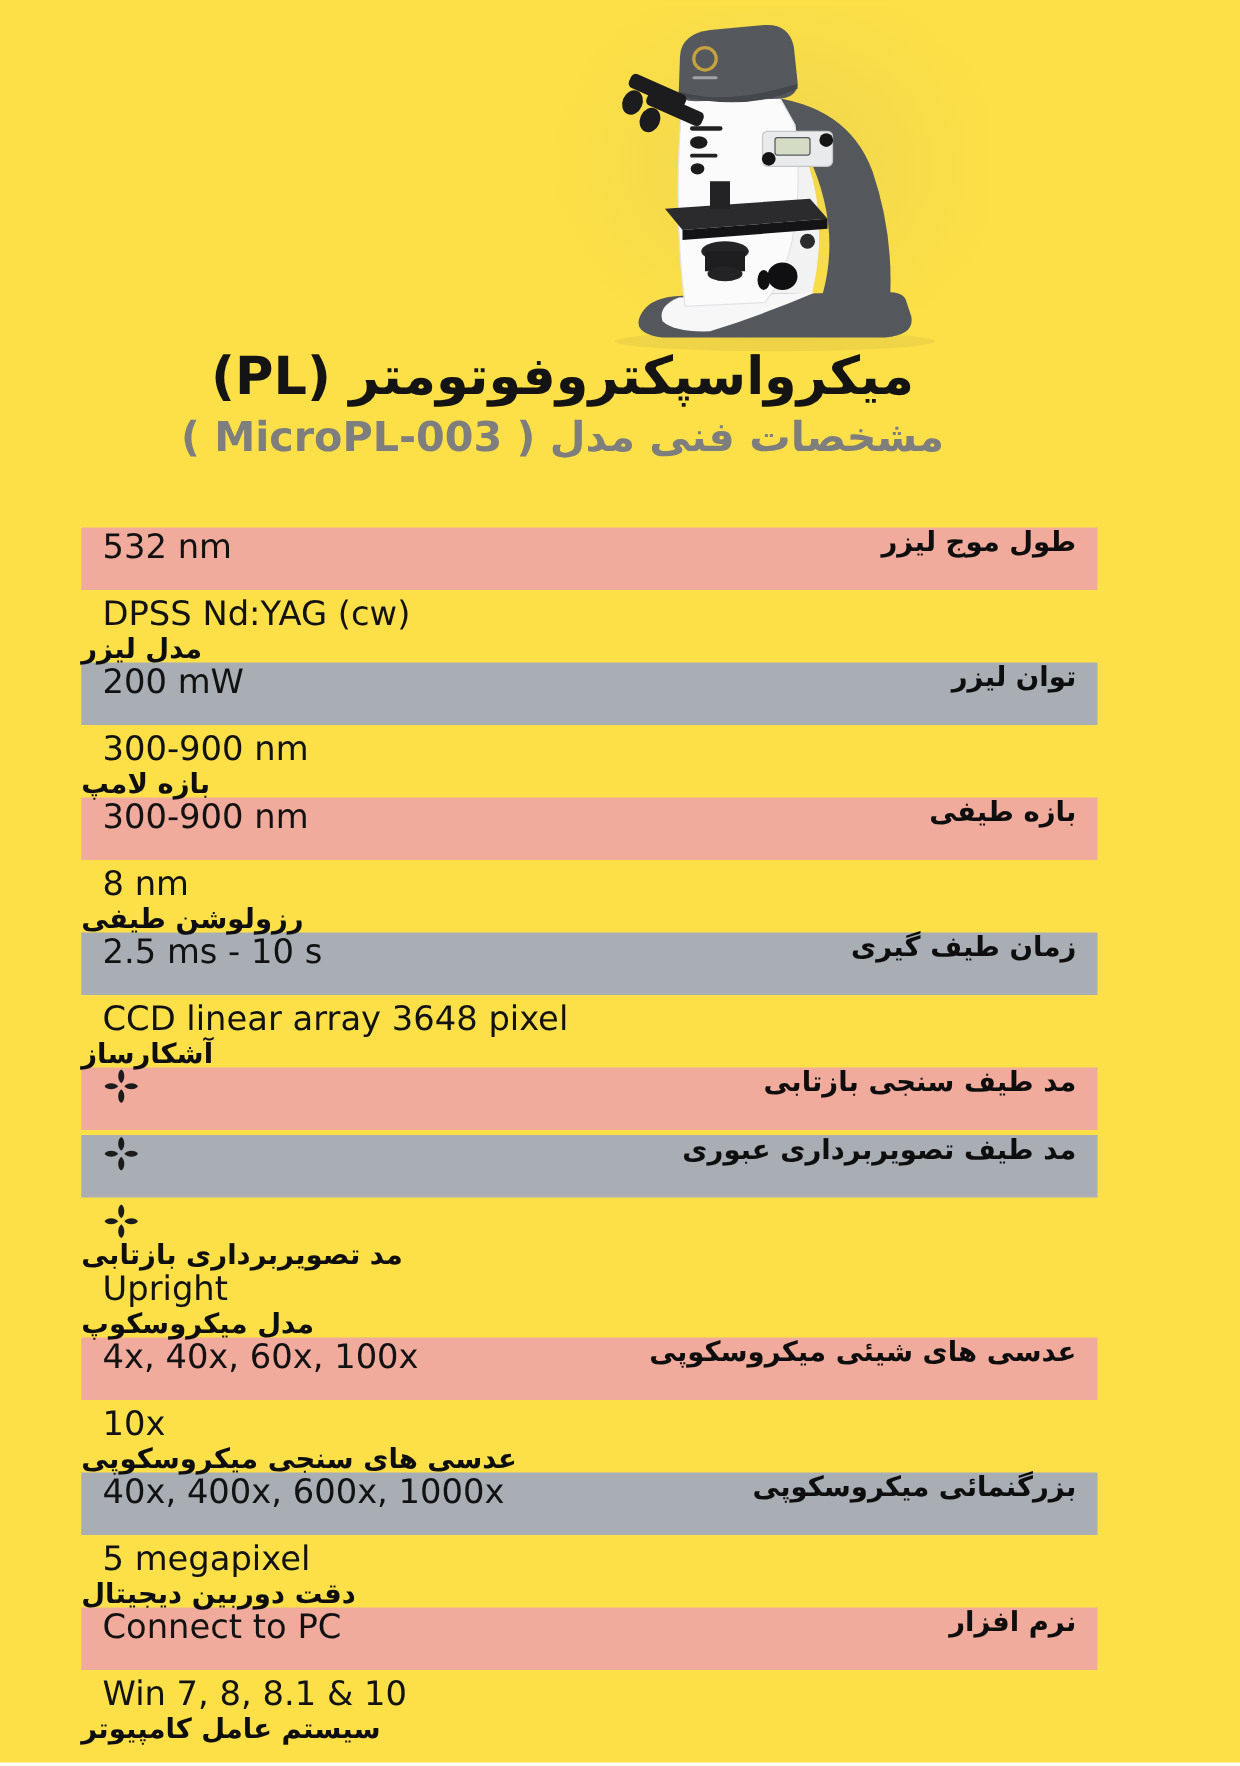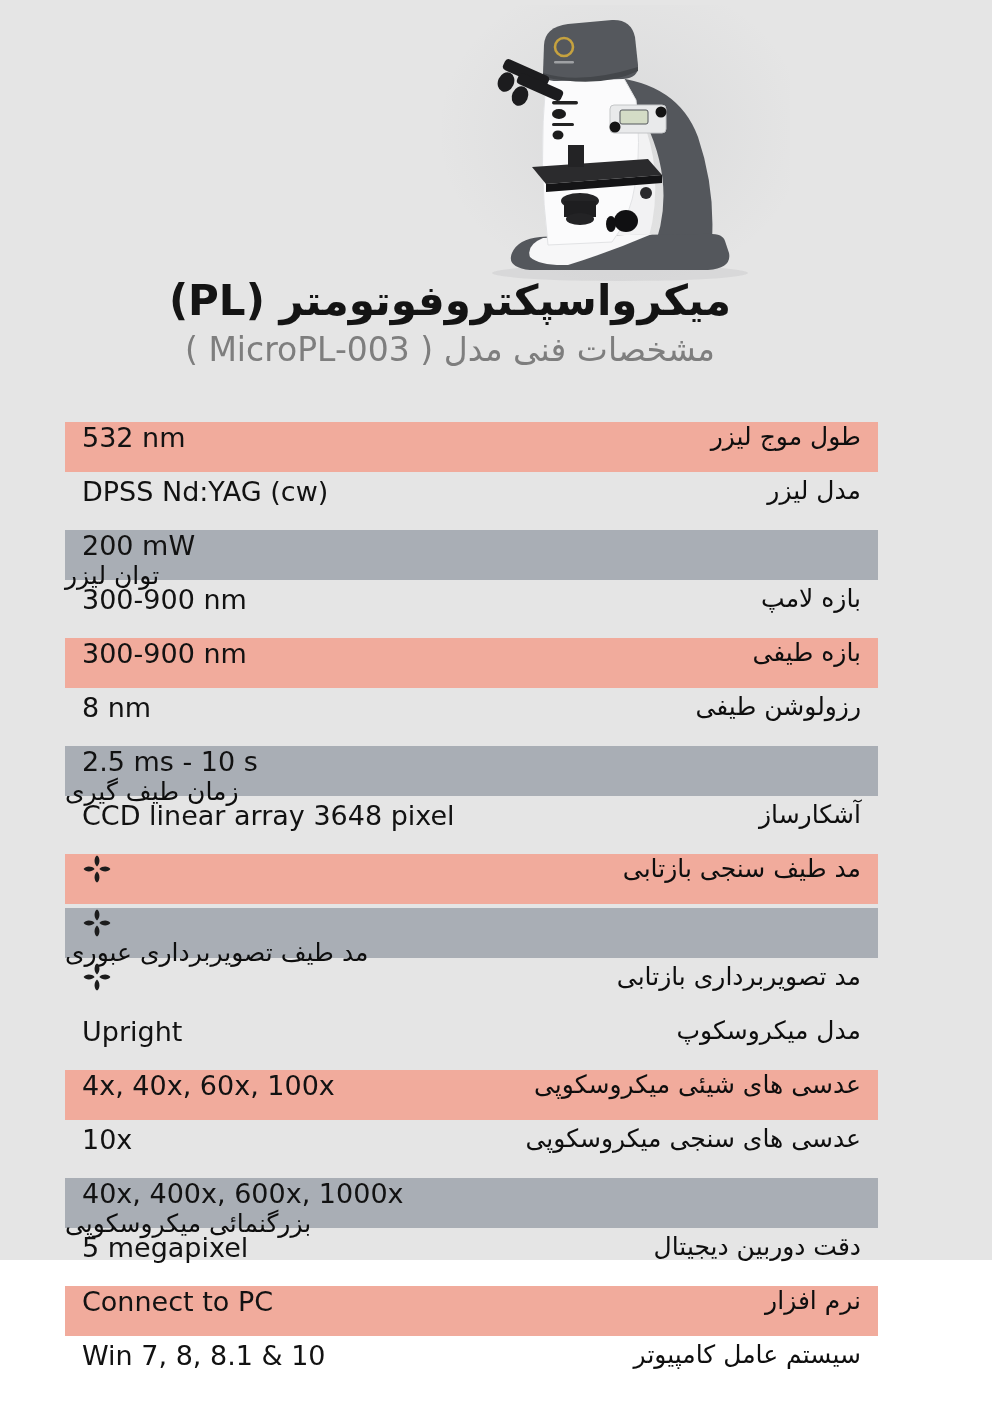--- a/index.html
+++ b/index.html
@@ -1,58 +1,58 @@
 <!DOCTYPE html>
 <html lang="fa" style="--salmon: #F1AB9C; --gray: #A9AEB5; --subtitle-color: #7E7E7E;"><head>
 <meta charset="utf-8">
 <style>
   html, body { margin: 0; padding: 0; background: #ffffff; }
   body {
     width: 992px; height: 1413px;
     font-family: "DejaVu Sans", sans-serif;
     position: relative; overflow: hidden;
   }
-  .page { position: relative; width: 992px; height: 1260px; background: #e5e5e5; }
+  .page { position: relative; width: 992px; height: 1410px; background: #fde047; }
 
   
   .microscope {
     position: absolute; left: 440px; top: 5px; width: 350px; height: 280px;
     background: radial-gradient(ellipse at 52% 45%, rgba(120,125,132,0.10), rgba(255,255,255,0) 72%);
   }
 
   
   .title-block {
     position: absolute; left: 90px; top: 276px; width: 720px;
     text-align: center; direction: rtl;
   }
   .title {
     margin: 0; font-size: 42px; font-weight: bold; color: #141414;
     line-height: 1.2; letter-spacing: 0;
   }
   .subtitle {
-    margin: 4px 0 0 0; font-size: 33px; font-weight: normal;
+    margin: 4px 0 0 0; font-size: 33px; font-weight: bold;
     color: var(--subtitle-color, #7E7E7E); line-height: 1.2;
   }
 
   
   .spec-table { position: absolute; left: 65px; top: 422px; width: 813px; }
   .row {
     height: 50px; margin-bottom: 4px;
     display: flex; align-items: flex-start; justify-content: space-between;
   }
   .row.salmon { background: var(--salmon, #F1AB9C); }
-  .row.gray   { background: var(--gray, #A9AEB5); flex-direction: column; }
-  .row.white  { background: transparent; }
+  .row.gray   { background: var(--gray, #A9AEB5); }
+  .row.white  { background: transparent; flex-direction: column; }
   .value {
     direction: ltr; font-size: 27px; color: #121212;
     padding-left: 17px; white-space: nowrap;
     display: flex; align-items: center;
   }
   .label {
-    direction: rtl; font-size: 25px; font-weight: normal; color: #0e0e0e;
+    direction: rtl; font-size: 22px; font-weight: bold; color: #0e0e0e;
     padding-right: 17px; white-space: nowrap;
   }
   .petal-icon { display: block; }
 </style>
 </head>
 <body>
 
 <div class="page">
 
   <div class="microscope">

